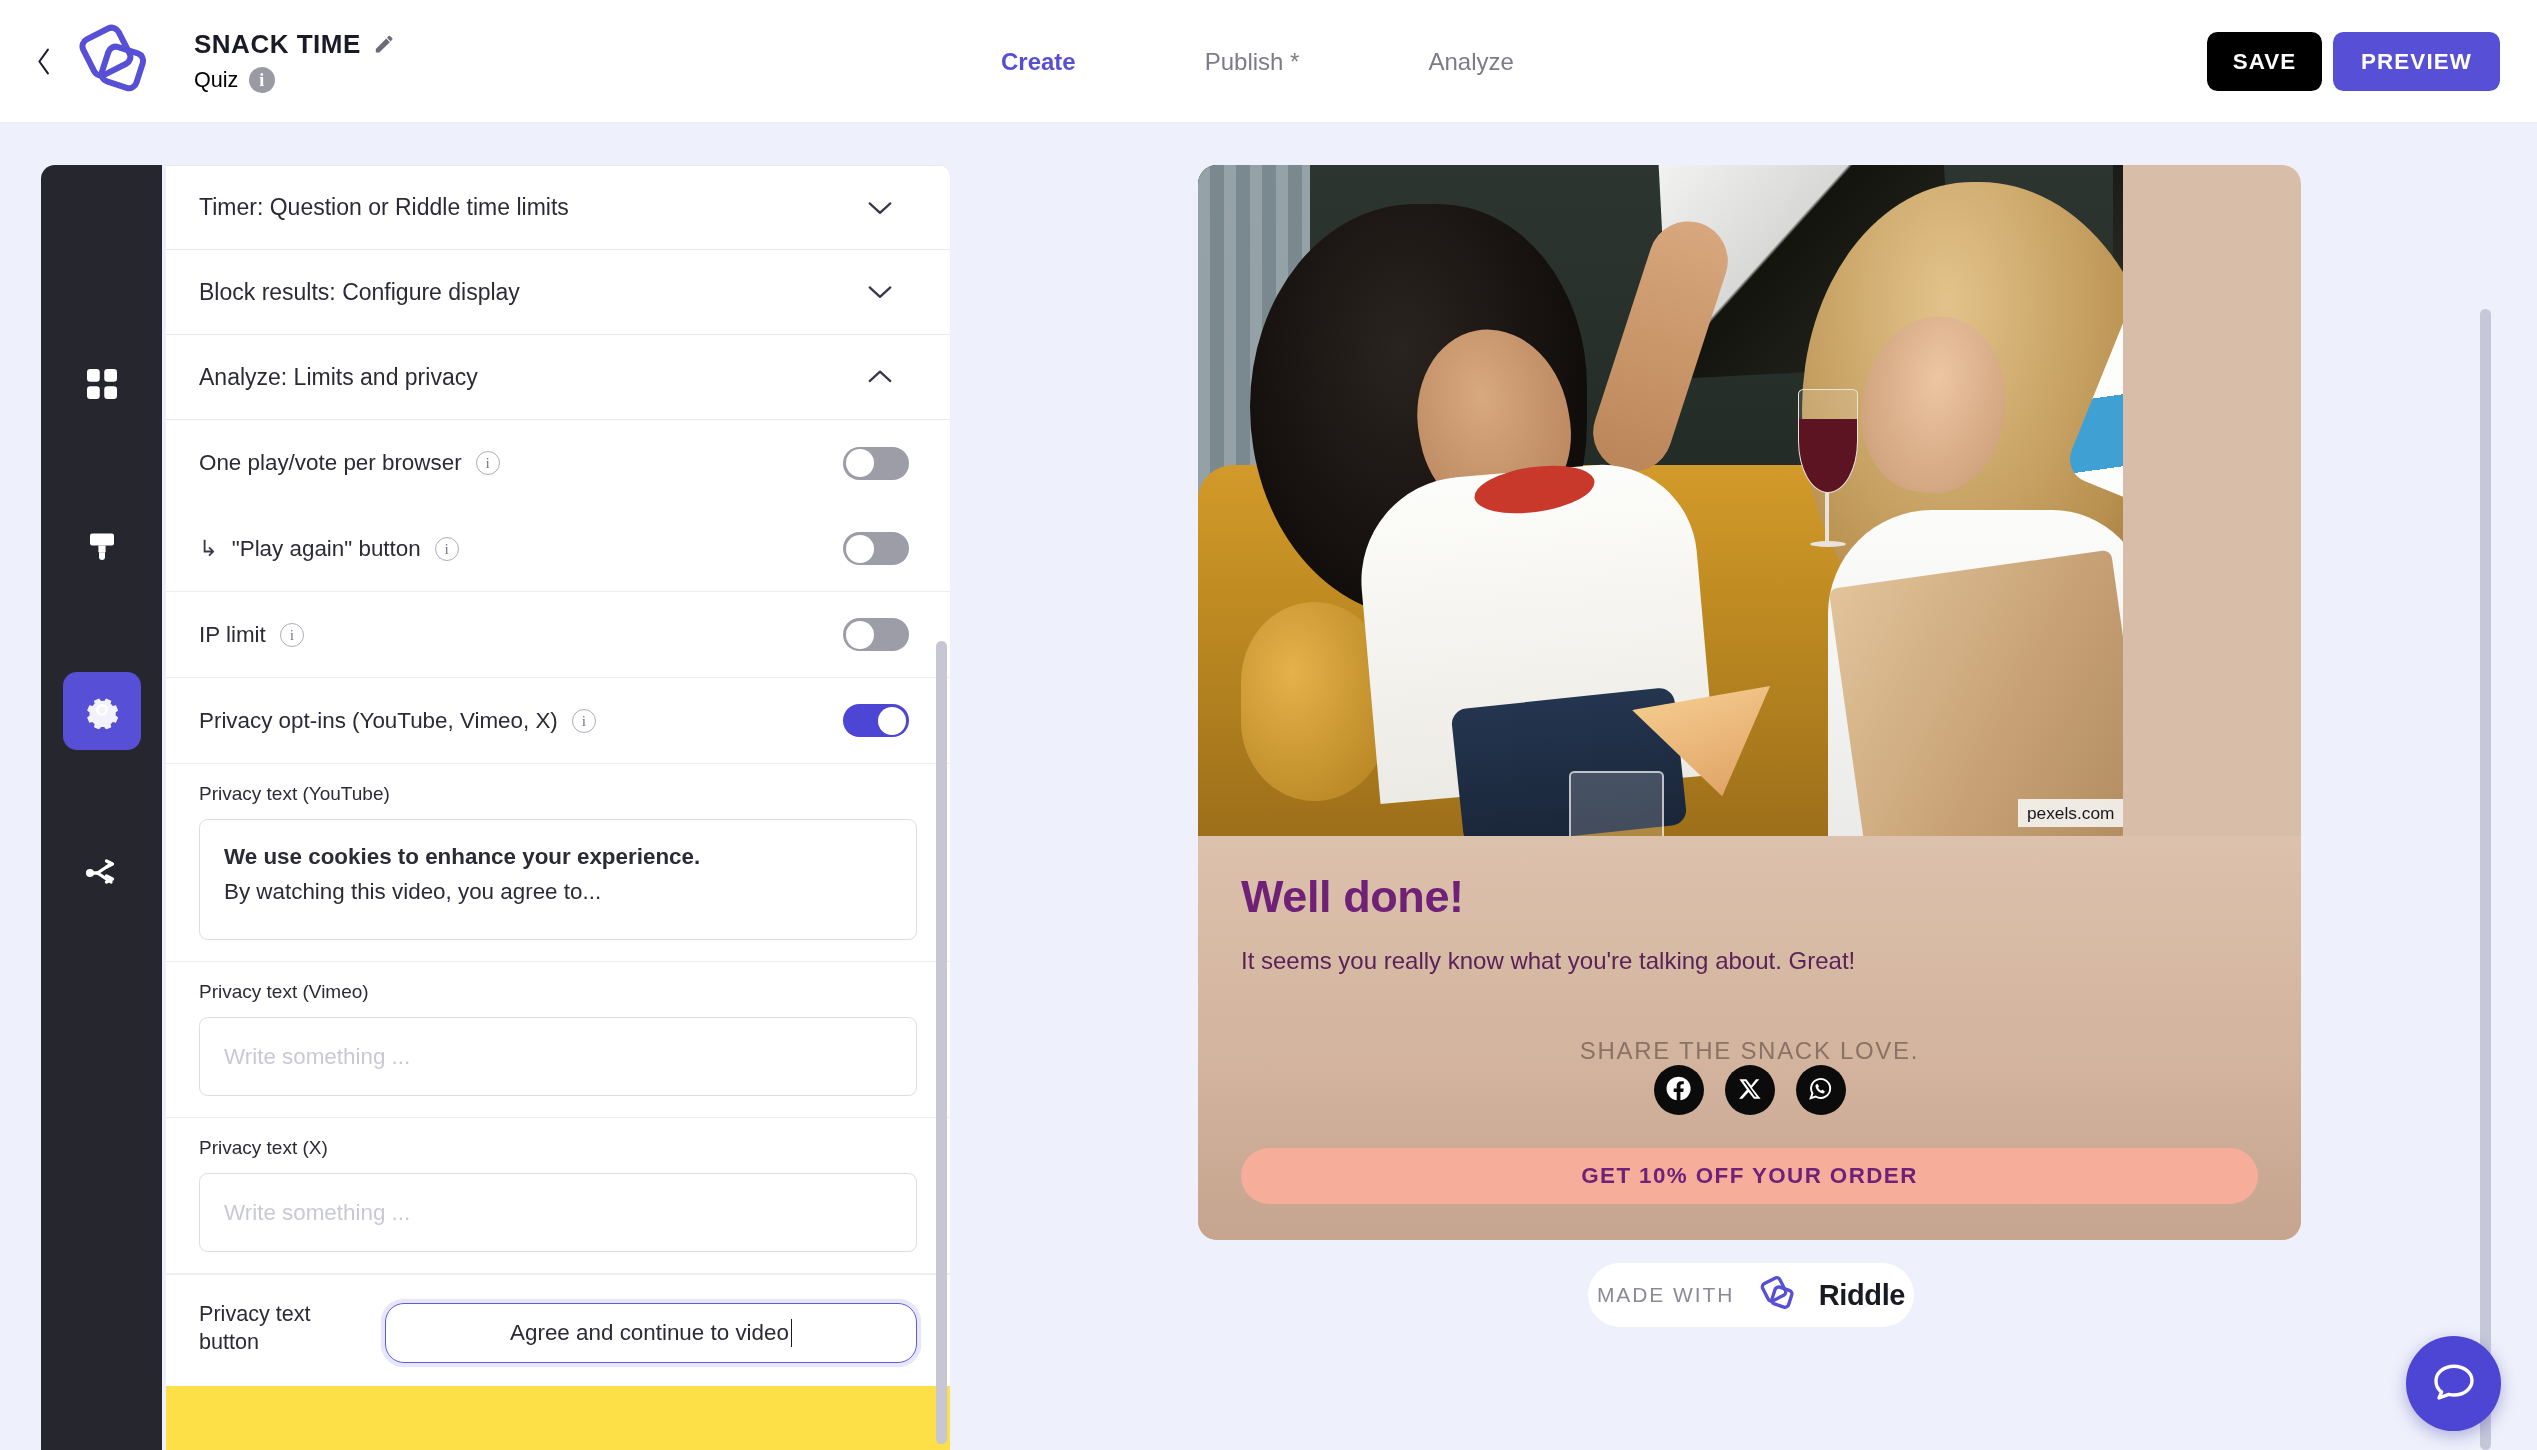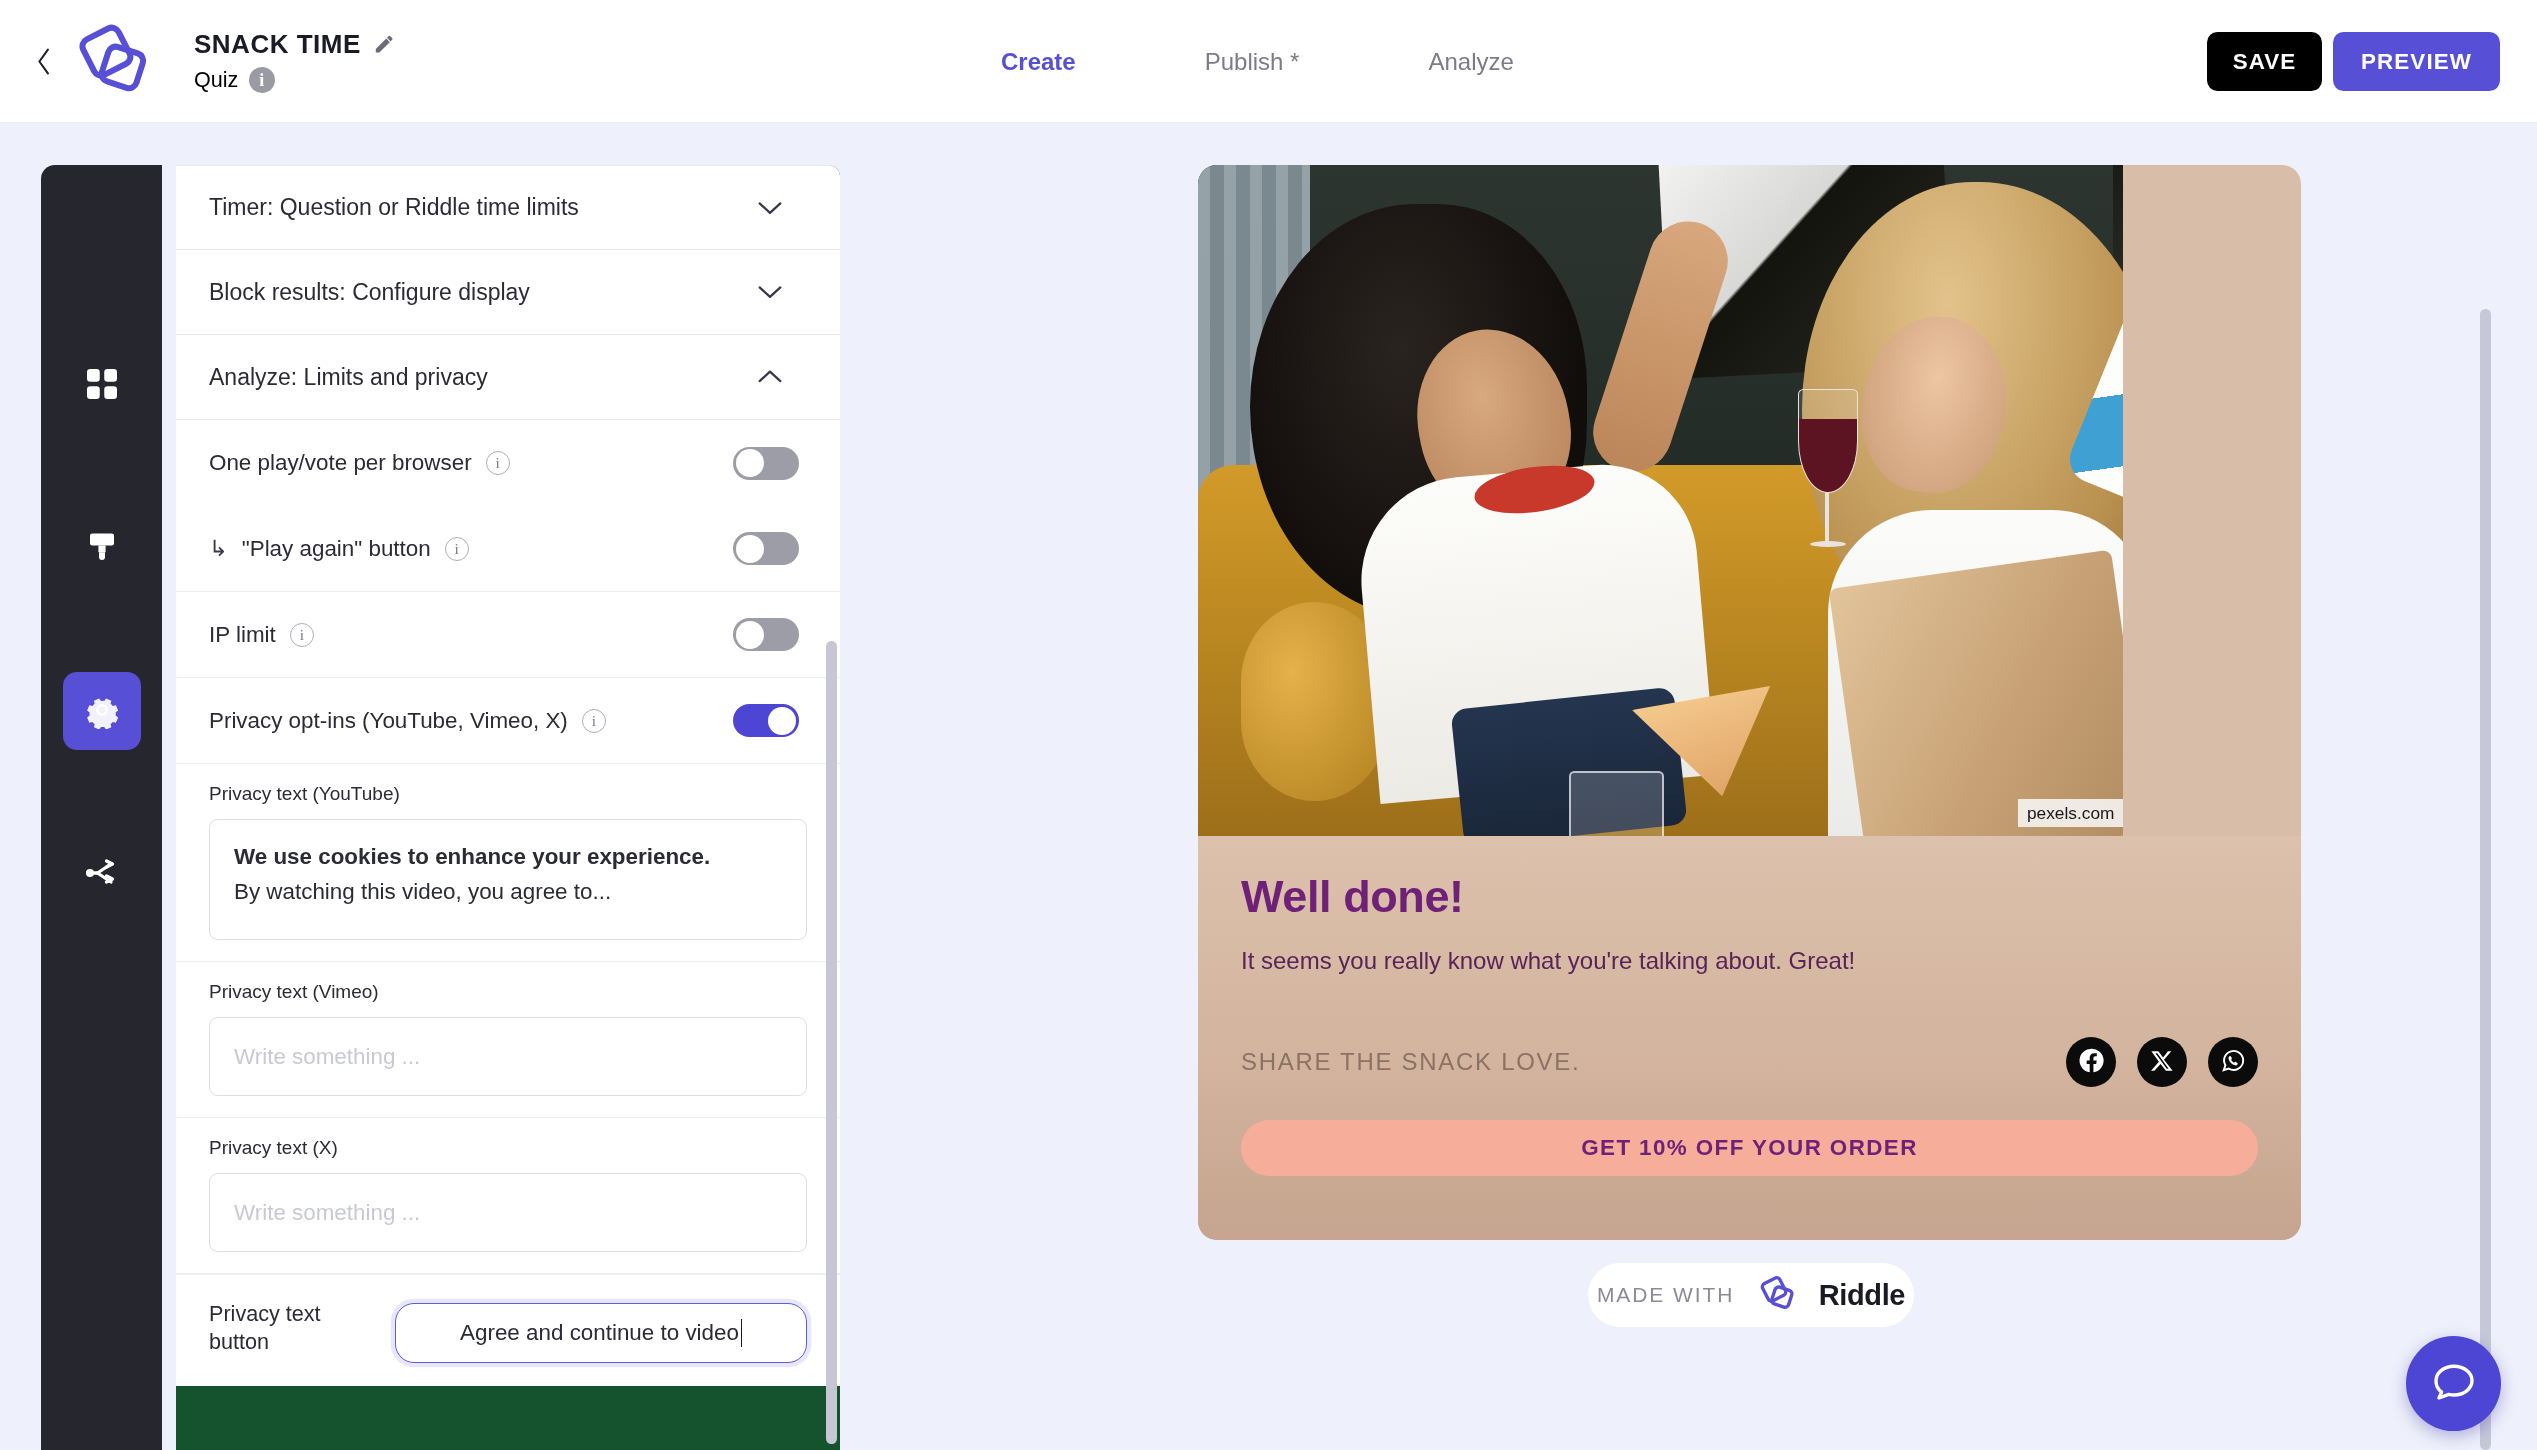--- a/index.html
+++ b/index.html
@@ -62,23 +62,23 @@
   }
   .rail-btn {
     width: 78px; height: 78px; border-radius: 14px;
     display: flex; align-items: center; justify-content: center;
     cursor: pointer; color: #ffffff;
   }
   .rail-btn.active { background: #5750d6; }
 
   
   .panel {
-    position: absolute; left: 176px; top: 165px;
-    width: 664px; height: 1285px;
-    background: #14532d; border-radius: 0 12px 0 0;
+    position: absolute; left: 166px; top: 165px;
+    width: 784px; height: 1285px;
+    background: #fde047; border-radius: 0 12px 0 0;
     overflow: hidden;
   }
   .panel-scroll { position: absolute; inset: 0; }
   .acc-head {
     height: 85px; display: flex; align-items: center; justify-content: space-between;
     padding: 0 57px 0 33px; border-bottom: 0.9px solid #e9e9ef; cursor: pointer;
     background: #fff;
   }
   .acc-head:first-child { border-top: 0.9px solid #e9e9ef; }
   .acc-title { font-size: 23px; color: #2b2b36; }
@@ -271,20 +271,21 @@
   .result-body {
     position: absolute; top: 671px; left: 0; width: 1103px; height: 405px;
     background: linear-gradient(180deg,#dcc1ac 0%,#d3b49e 55%,#c6a48f 100%);
     padding: 35px 43px 0 43px;
   }
   .res-title { font-size: 45px; font-weight: bold; color: #6f2177; letter-spacing: -0.4px; }
   .res-sub { font-size: 24px; color: #5a2259; margin-top: 24px; }
   .share-row {
     display: flex; align-items: center; justify-content: space-between;
     margin-top: 62px;
+    flex-direction: column;
   }
   .share-label { font-size: 24px; color: #8a7264; letter-spacing: 1.7px; }
   .socials { display: flex; gap: 21px; }
   .soc { width: 50px; height: 50px; border-radius: 50%; background: #0b0b0b;
          display: flex; align-items: center; justify-content: center; cursor: pointer; }
   .cta {
     margin-top: 33px; height: 56px; border-radius: 32px; background: #f6ae9b;
     display: flex; align-items: center; justify-content: center;
     color: #6f2177; font-size: 22.4px; font-weight: bold; letter-spacing: 1.4px; cursor: pointer;
   }

